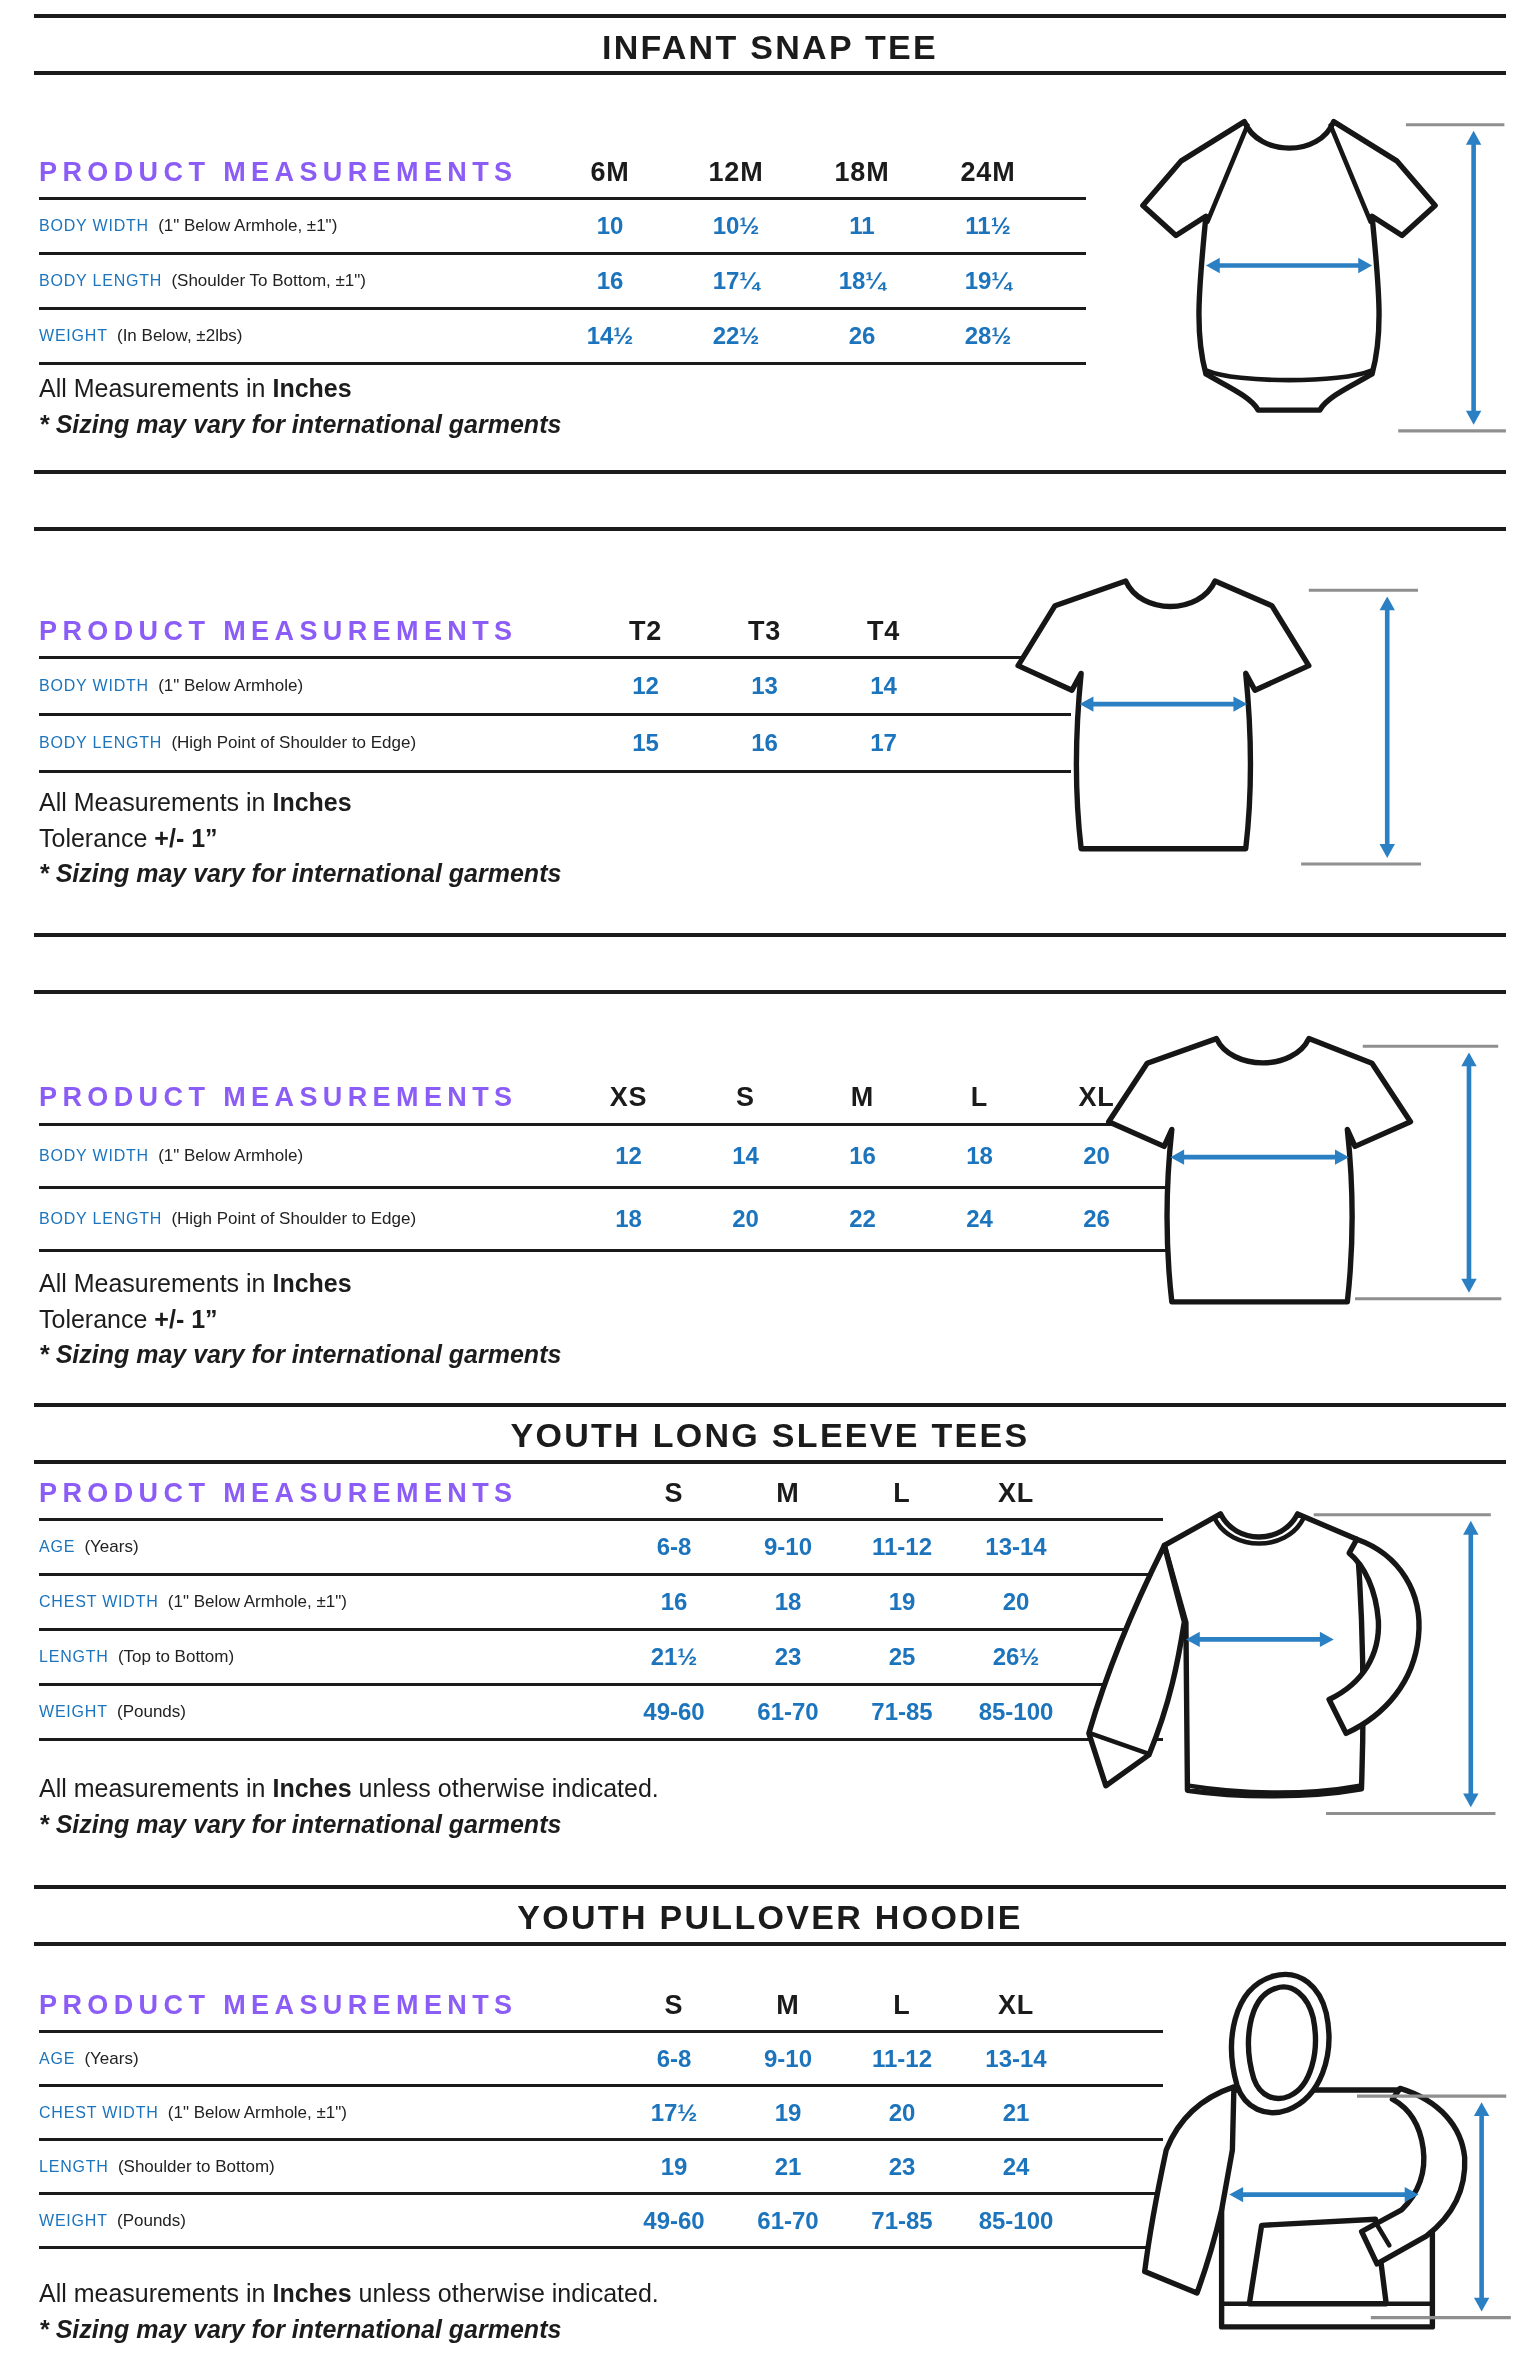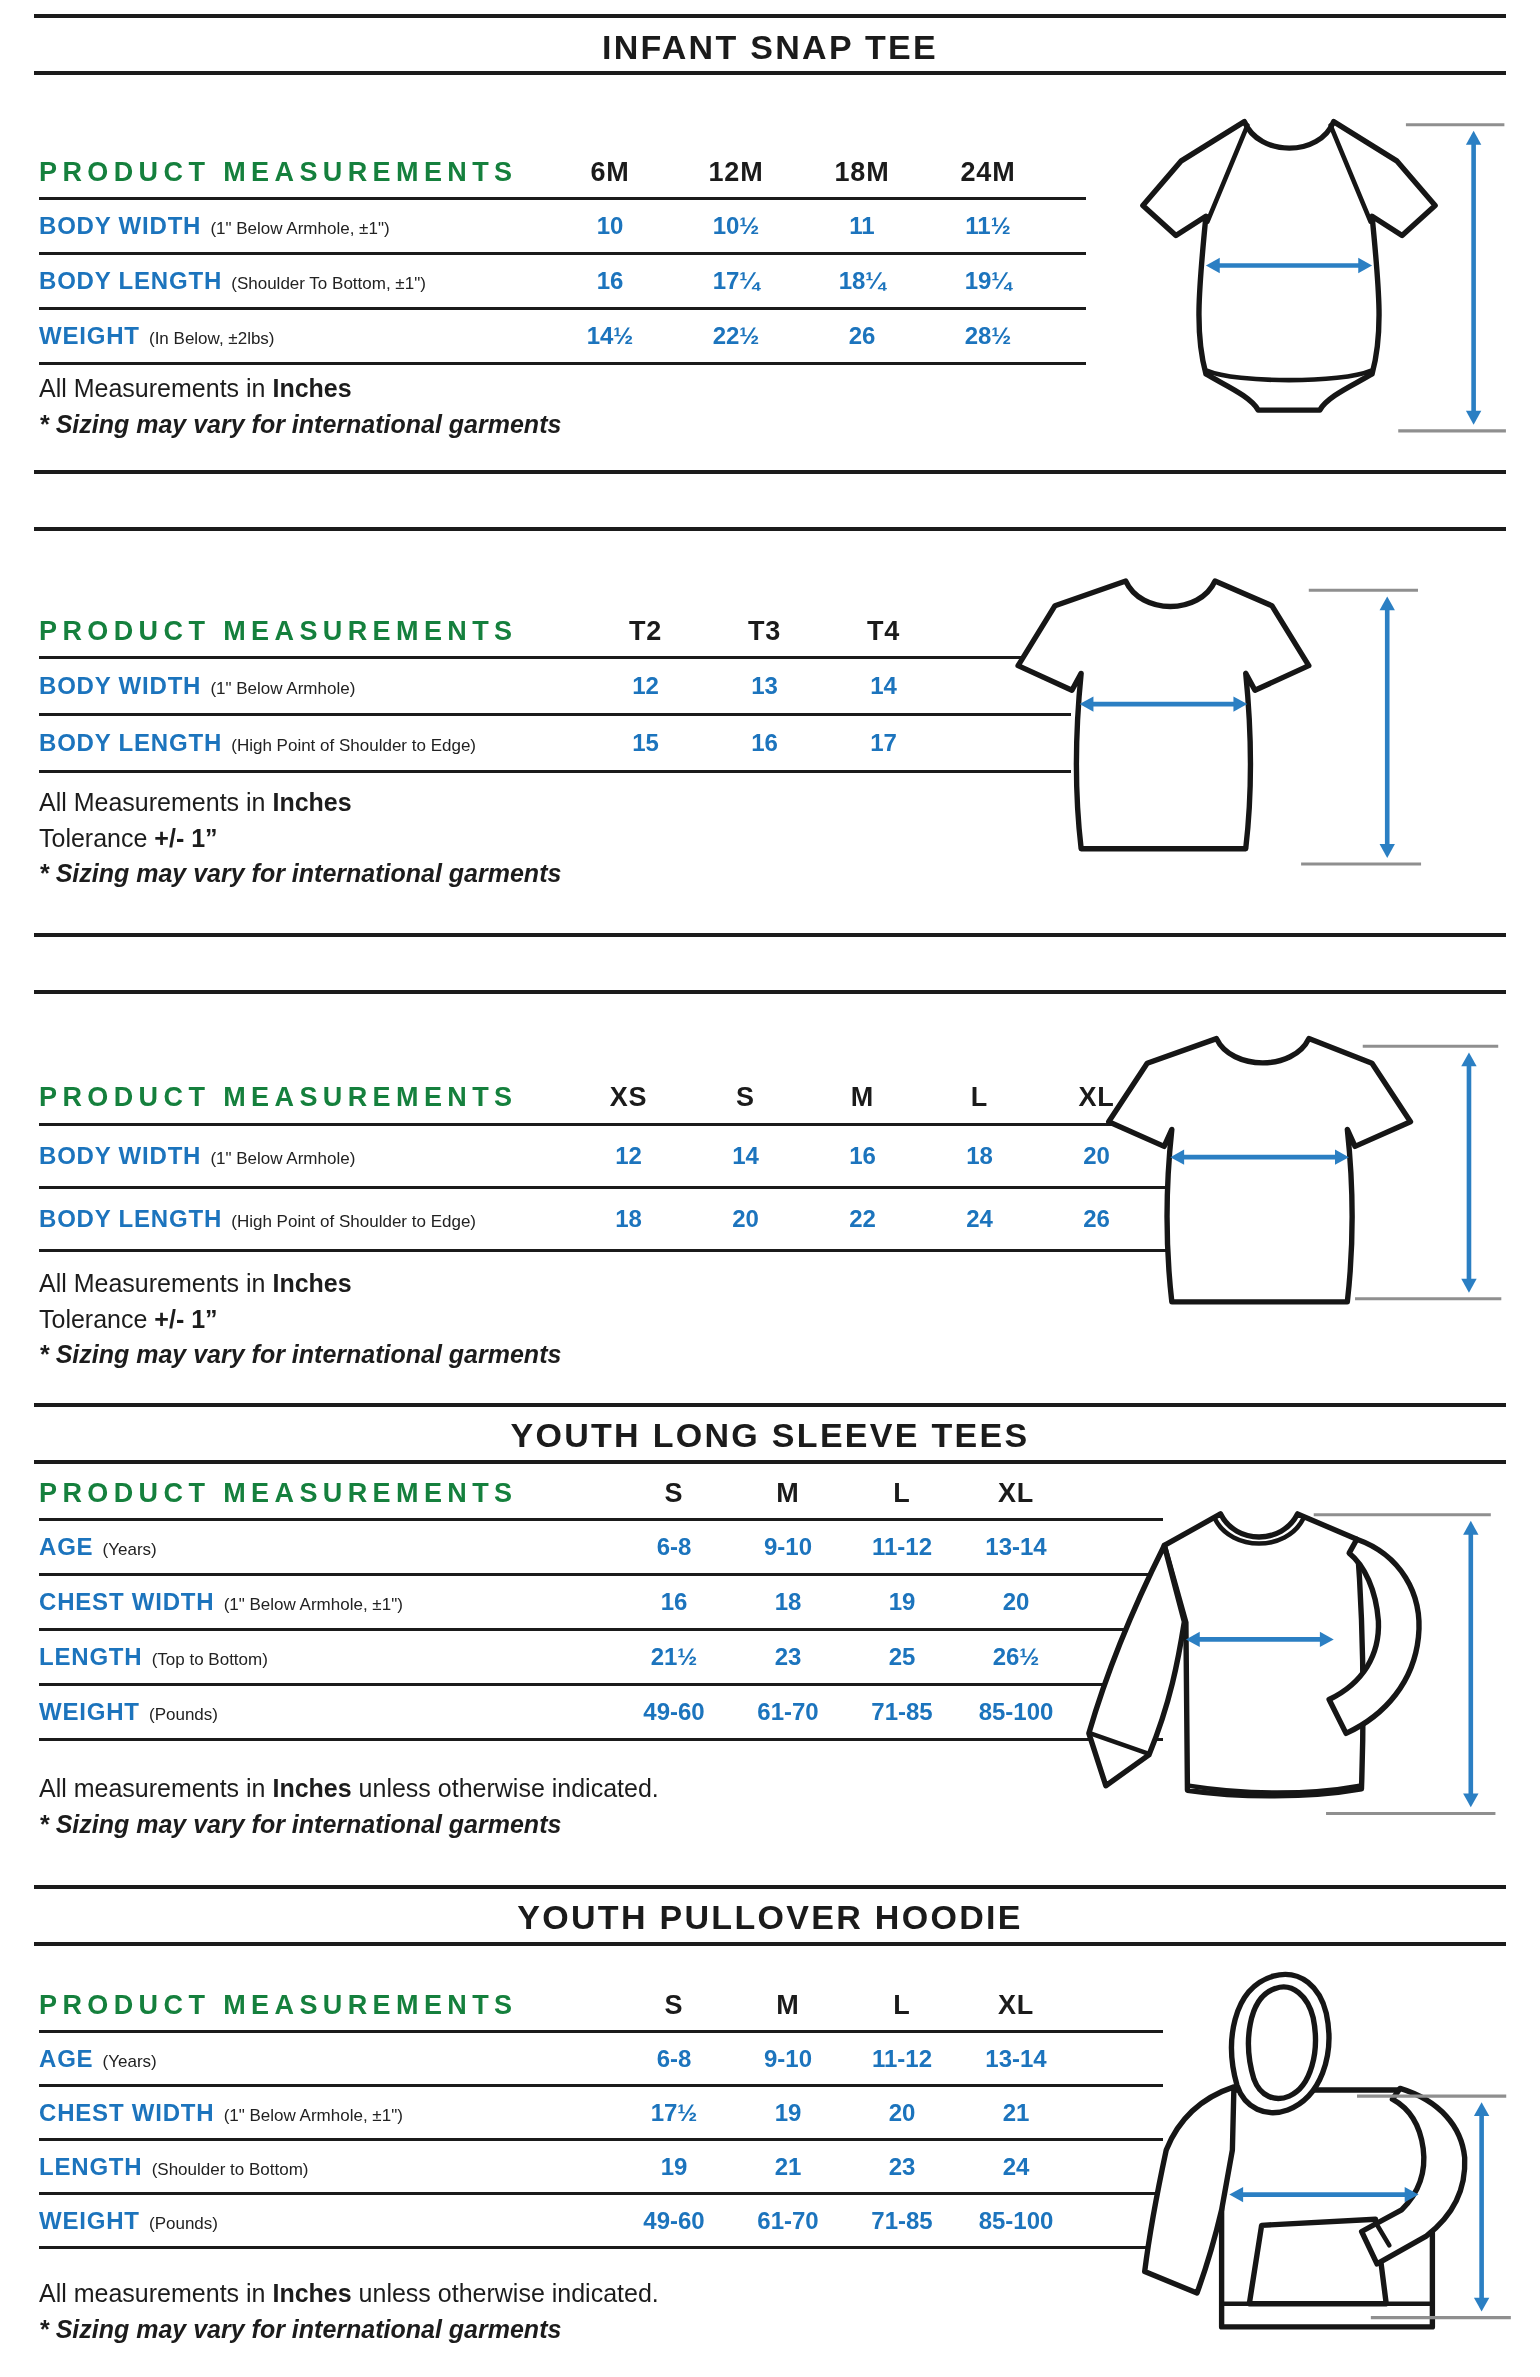--- a/index.html
+++ b/index.html
@@ -15,25 +15,25 @@
   .sec-title{
     position:absolute;left:0;right:0;text-align:center;
     font-size:34px;font-weight:bold;letter-spacing:2.3px;color:#1b1b1b;
   }
   .mtable{position:absolute;}
   .trow{
     display:grid;align-items:center;border-bottom:3.1px solid #1b1b1b;
   }
   .thead{border-bottom:3.9px solid #1b1b1b;}
   .hlabel{
-    font-size:27px;font-weight:bold;letter-spacing:5.4px;color:#15803d;white-space:nowrap;
+    font-size:27px;font-weight:bold;letter-spacing:5.4px;color:#8b5cf6;white-space:nowrap;
   }
   .hval{font-size:27px;font-weight:bold;color:#1b1b1b;text-align:center;letter-spacing:0.8px;}
   .tlabel{display:flex;align-items:baseline;gap:9.2px;white-space:nowrap;}
-  .lbl{color:var(--accent);font-size:24px;font-weight:bold;letter-spacing:0.8px;}
+  .lbl{color:var(--accent);font-size:16px;font-weight:normal;letter-spacing:0.8px;}
   .note{color:#222222;font-size:17px;}
   .tval{color:var(--accent);font-size:24px;font-weight:bold;text-align:center;white-space:nowrap;}
   .cols-infant{grid-template-columns:508px repeat(4,126px) 1fr;}
   .cols-toddler{grid-template-columns:547px repeat(3,119px) 1fr;}
   .cols-youth{grid-template-columns:531px repeat(5,117px) 1fr;}
   .cols-ls{grid-template-columns:578px repeat(4,114px) 1fr;}
   .h64{height:49px;} .h66{height:51px;} .h68{height:52px;} .h70{height:54px;} .h78{height:60px;}
   .fns{position:absolute;left:39px;font-size:25px;color:#1c1c1c;}
   .fn{margin-bottom:11.6px;line-height:24px;white-space:nowrap;}
   .fn b{font-weight:bold;}

